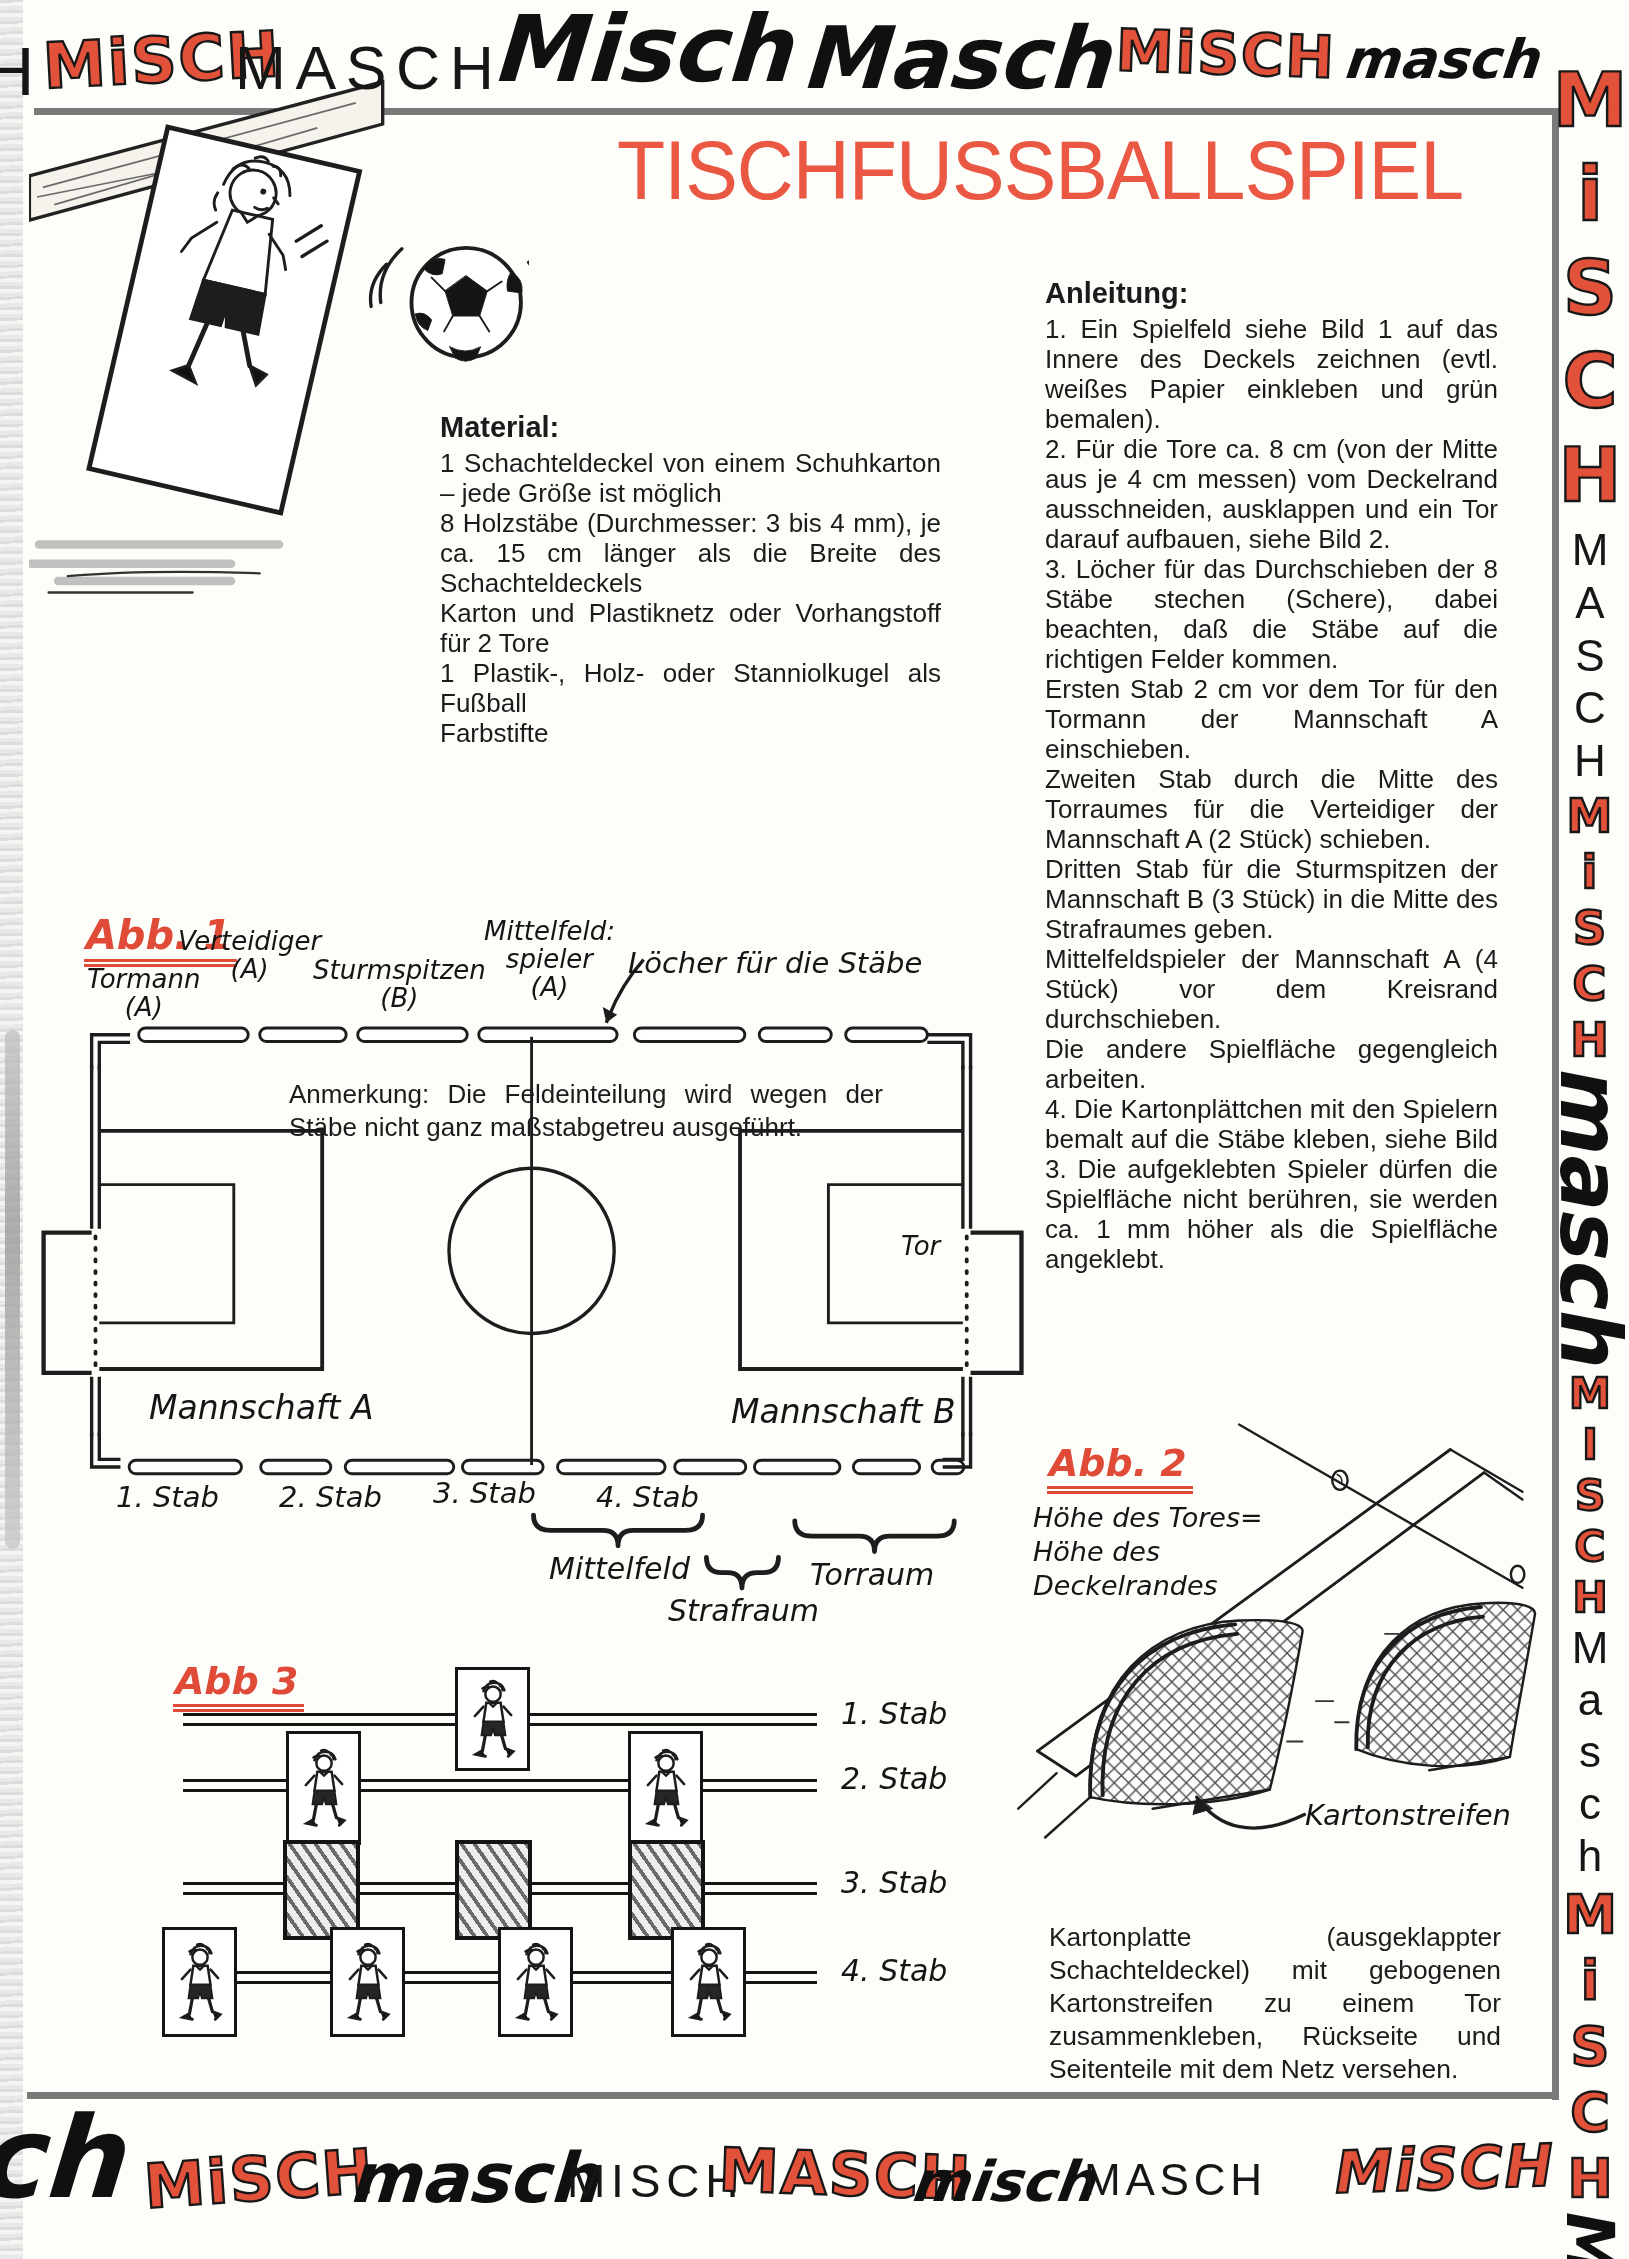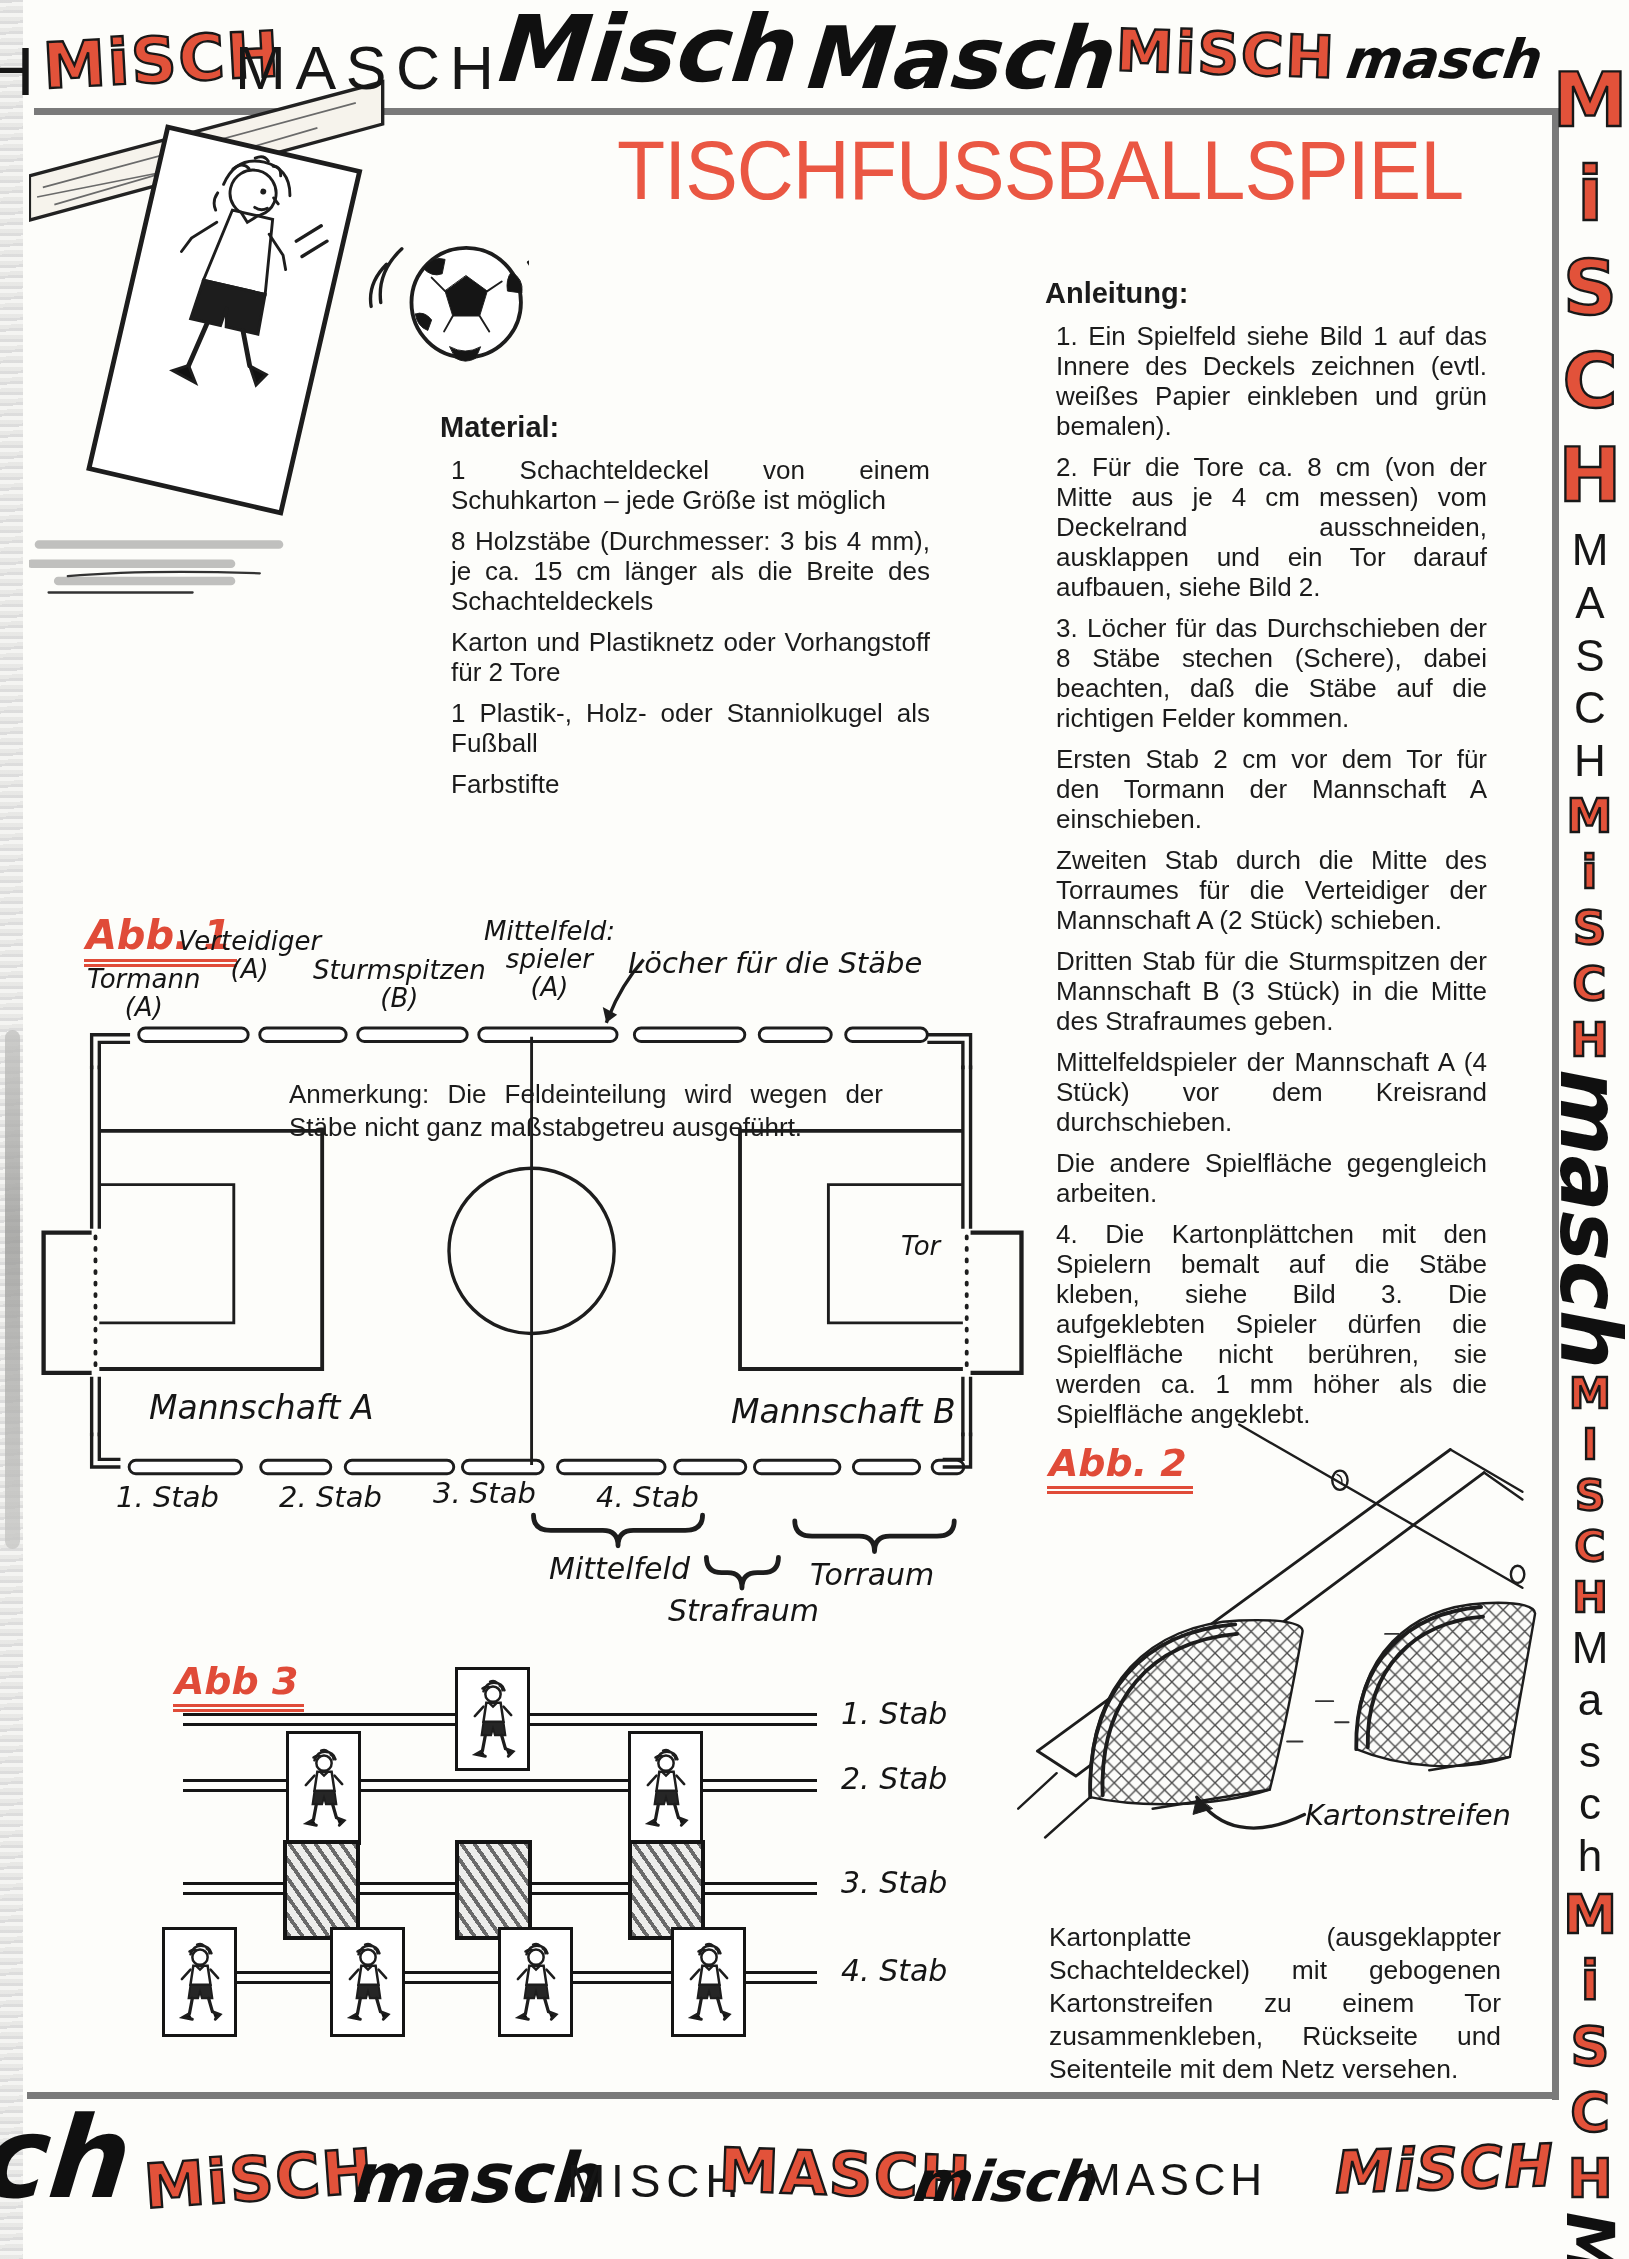--- a/index.html
+++ b/index.html
@@ -26,21 +26,21 @@
   .vcol{position:absolute;left:1549px;top:56px;width:81px;height:2200px;z-index:4;
         display:flex;flex-direction:column;justify-content:space-between;align-items:center;}
   .vw{writing-mode:vertical-rl;text-orientation:upright;line-height:1;}
   .vs{writing-mode:vertical-rl;text-orientation:sideways;line-height:1;}
   
   .title{position:absolute;left:617px;top:123px;font-size:83px;letter-spacing:-1px;
          transform:scaleX(.95);transform-origin:left top;color:#ea5743;z-index:2;font-weight:400;}
   
   .col{position:absolute;text-align:justify;z-index:2;}
   .col h2{font-size:29px;font-weight:700;margin:0 0 3.8px 0;text-align:left;}
-  .col p{font-size:26px;line-height:30px;margin:11px;}
+  .col p{font-size:26px;line-height:30px;margin:0;}
   .material{left:440px;top:411px;width:501px;}
   .anleitung{left:1045px;top:277px;width:453px;}
   .anleitung p{line-height:30px;}
   
   .hand{font-family:"DejaVu Sans",sans-serif;font-style:italic;color:#151515;position:absolute;
         line-height:1.08;z-index:3;white-space:nowrap;}
   .hand-red{font-family:"DejaVu Sans",sans-serif;font-style:italic;font-weight:700;color:#e04b38;
         position:absolute;z-index:3;border-bottom:8.6px double #e04b38;padding:0 5.8px 3.8px 1.9px;line-height:1;}
   .center{text-align:center;}
   
@@ -254,20 +254,25 @@
         <path d="M95 480 C 90 360 160 300 250 296 C 300 294 318 300 316 308 C 300 400 290 440 282 472 C 220 492 140 490 95 480 Z" fill="url(#net2)" stroke-width="2.5"></path>
         <path d="M95 480 C 92 370 150 308 246 300 M108 478 C 104 378 158 318 248 310" stroke-width="4"></path>
         <path d="M372 430 C 370 330 430 282 505 278 C 545 276 560 282 558 290 C 545 365 538 400 532 438 C 480 455 415 448 372 430 Z" fill="url(#net2)" stroke-width="2.5"></path>
         <path d="M372 430 C 370 336 428 288 502 282 M384 428 C 382 344 434 298 504 292" stroke-width="4"></path>
         <path d="M282 472 L160 492 M532 438 L448 452" stroke-width="2.5"></path>
         <path d="M318 498 C 265 524 228 512 206 480" stroke-width="3.5"></path>
         <polygon points="206,480 202,498 222,492" fill="#1d1d1d"></polygon>
       </g>
     </svg>
     <span class="hand-red" style="left:48px;top:108px;font-size:38px;">Abb. 2</span>
+    <div class="hand" style="left:34px;top:165px;font-size:27px;line-height:1.25;">
+      <div>Höhe des Tores=</div>
+      <div>Höhe des</div>
+      <div>Deckelrandes</div>
+    </div>
     <span class="hand" style="left:306px;top:464px;font-size:29px;">Kartonstreifen</span>
   </div>
   <p class="fig2-caption">Kartonplatte (ausgeklappter Schachteldeckel) mit gebogenen Kartonstreifen zu einem Tor zusammenkleben, Rückseite und Seitenteile mit dem Netz versehen.</p>
 
   <div class="fig3">
     <span class="hand-red" style="left:48px;top:14.4px;font-size:38px;">Abb 3</span>
     <div class="rod" style="top:65px;"></div>
     <div class="rod" style="top:131px;"></div>
     <div class="rod" style="top:234px;"></div>
     <div class="rod" style="top:323px;"></div>

